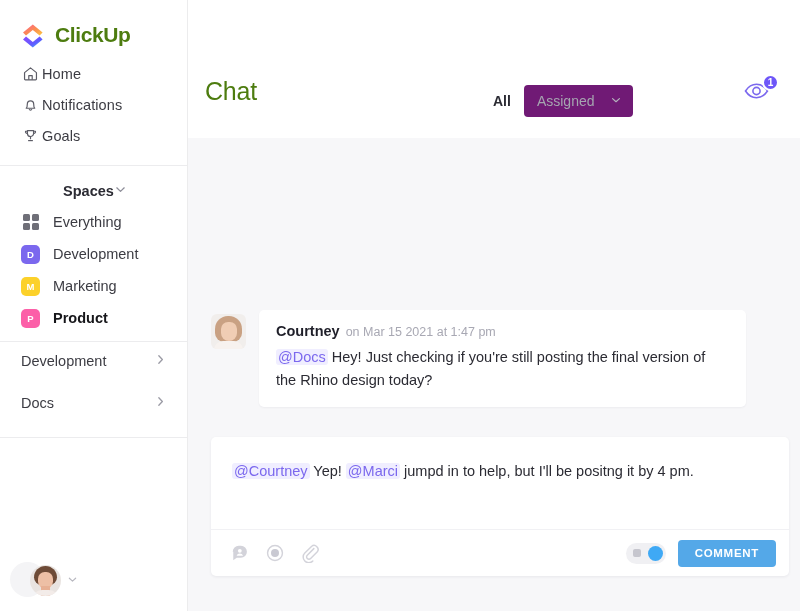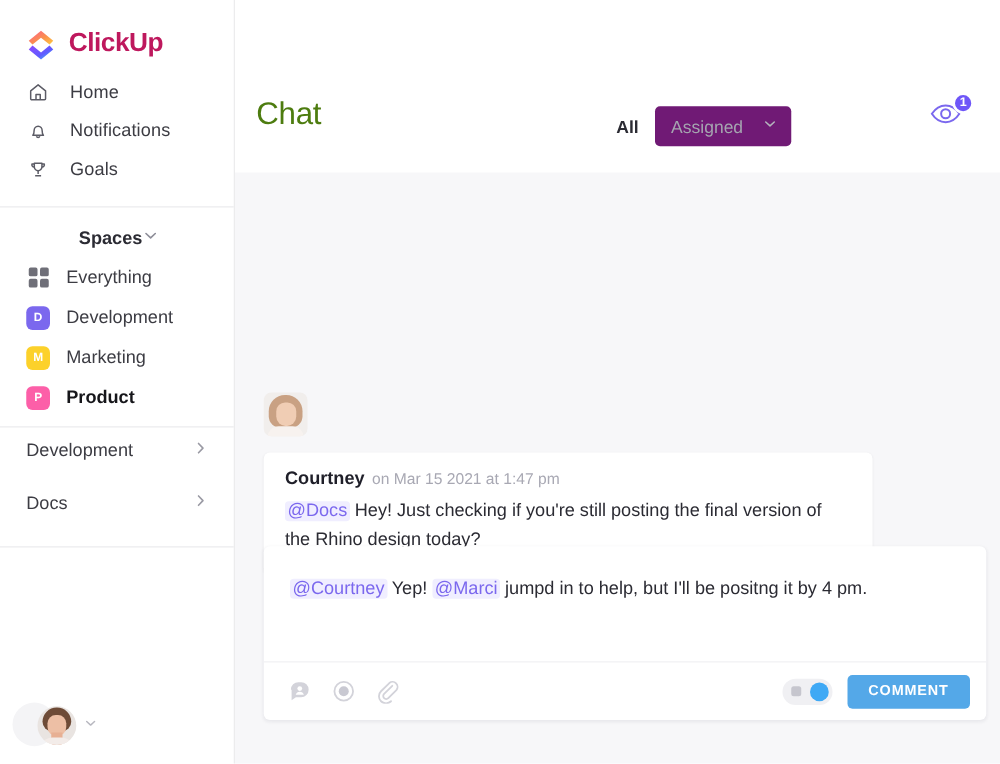--- a/index.html
+++ b/index.html
@@ -18,26 +18,26 @@
     border-right: 1px solid #ececed;
     position: relative;
     flex: 0 0 188px;
   }
   .logo-row {
     display: flex; align-items: center; gap: 9px;
     padding: 18px 0 0 20px; height: 52px;
   }
   .logo-mark { width: 26px; height: 26px; position: relative; flex:0 0 26px; }
   .logo-text {
-    font-size: 21px; font-weight: 700; color: #be185d;
+    font-size: 21px; font-weight: 700; color: #4d7c0f;
     letter-spacing: -0.4px;
   }
   .nav-list { margin-top: 6px; }
   .nav-item {
-    display: flex; align-items: center; gap: 16px;
+    display: flex; align-items: center; gap: 2px;
     height: 31px; padding-left: 21px; cursor: pointer;
   }
   .nav-item .lbl { font-size: 14.5px; color: #3c3c43; letter-spacing: .1px; }
   .ico { width: 19px; height: 19px; flex: 0 0 19px; display:flex; align-items:center; justify-content:center; }
   .ico svg { display: block; }
 
   .divider { height: 1px; background: #ececee; margin: 14px 0 0 0; }
 
   .spaces-head {
     display: flex; align-items: center; justify-content: center;
@@ -118,21 +118,21 @@
     min-width: 17px; height: 17px; border-radius: 50%;
     background: #6e56f8; color: #fff; font-size: 10px; font-weight: 700;
     display: flex; align-items: center; justify-content: center;
     border: 2px solid #ffffff;
   }
 
   .feed { flex: 1 1 auto; position: relative; }
 
   
   .msg-row {
-    position: absolute; left: 23px; top: 172px; display: flex; gap: 13px; align-items: flex-start; flex-direction: column;
+    position: absolute; left: 23px; top: 172px; display: flex; gap: 13px; align-items: flex-start;
   }
   .msg-av {
     width: 35px; height: 35px; border-radius: 6px; overflow: hidden; flex: 0 0 35px;
     background: #f1eeec; position: relative; margin-top: 4px;
   }
   .msg-av .hair { position:absolute; left:4px; top:2px; width:27px; height:26px;
      background:#c9a183; border-radius:13px 13px 9px 9px; }
   .msg-av .face { position:absolute; left:10px; top:8px; width:16px; height:19px;
      background:#f0cdb4; border-radius:8px 8px 9px 9px; }
   .msg-av .body { position:absolute; left:3px; top:27px; width:29px; height:10px;

